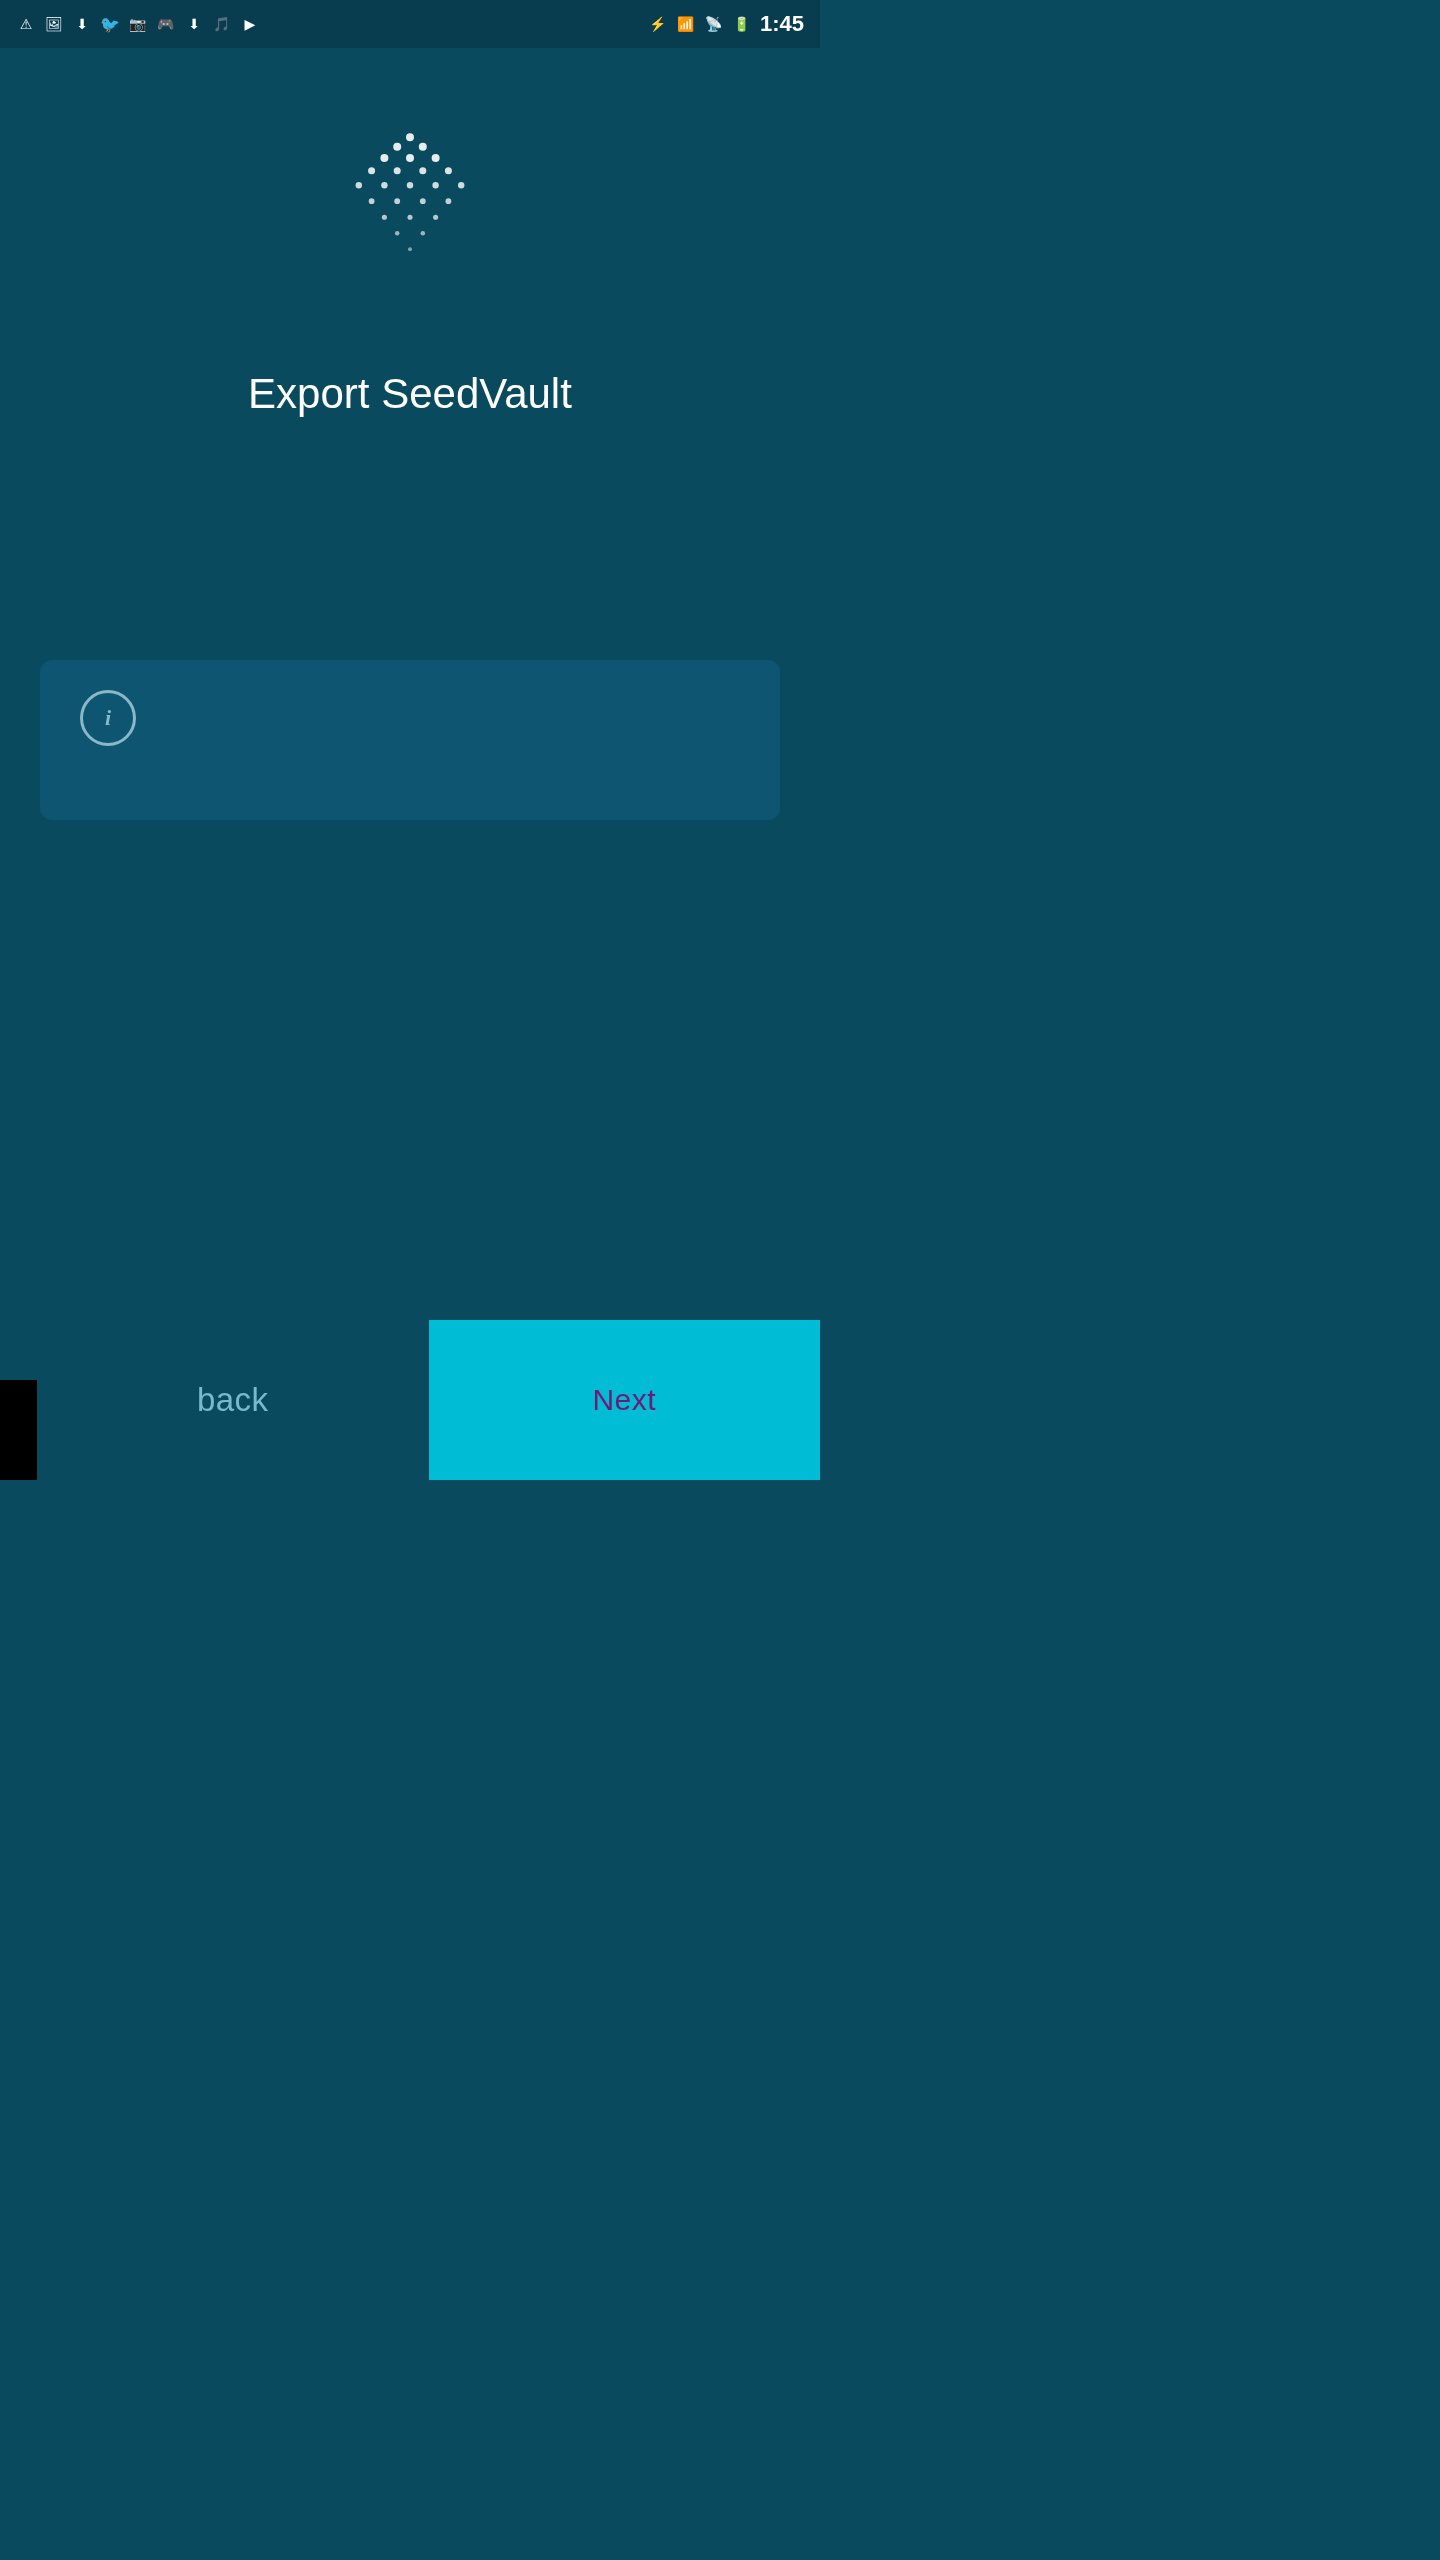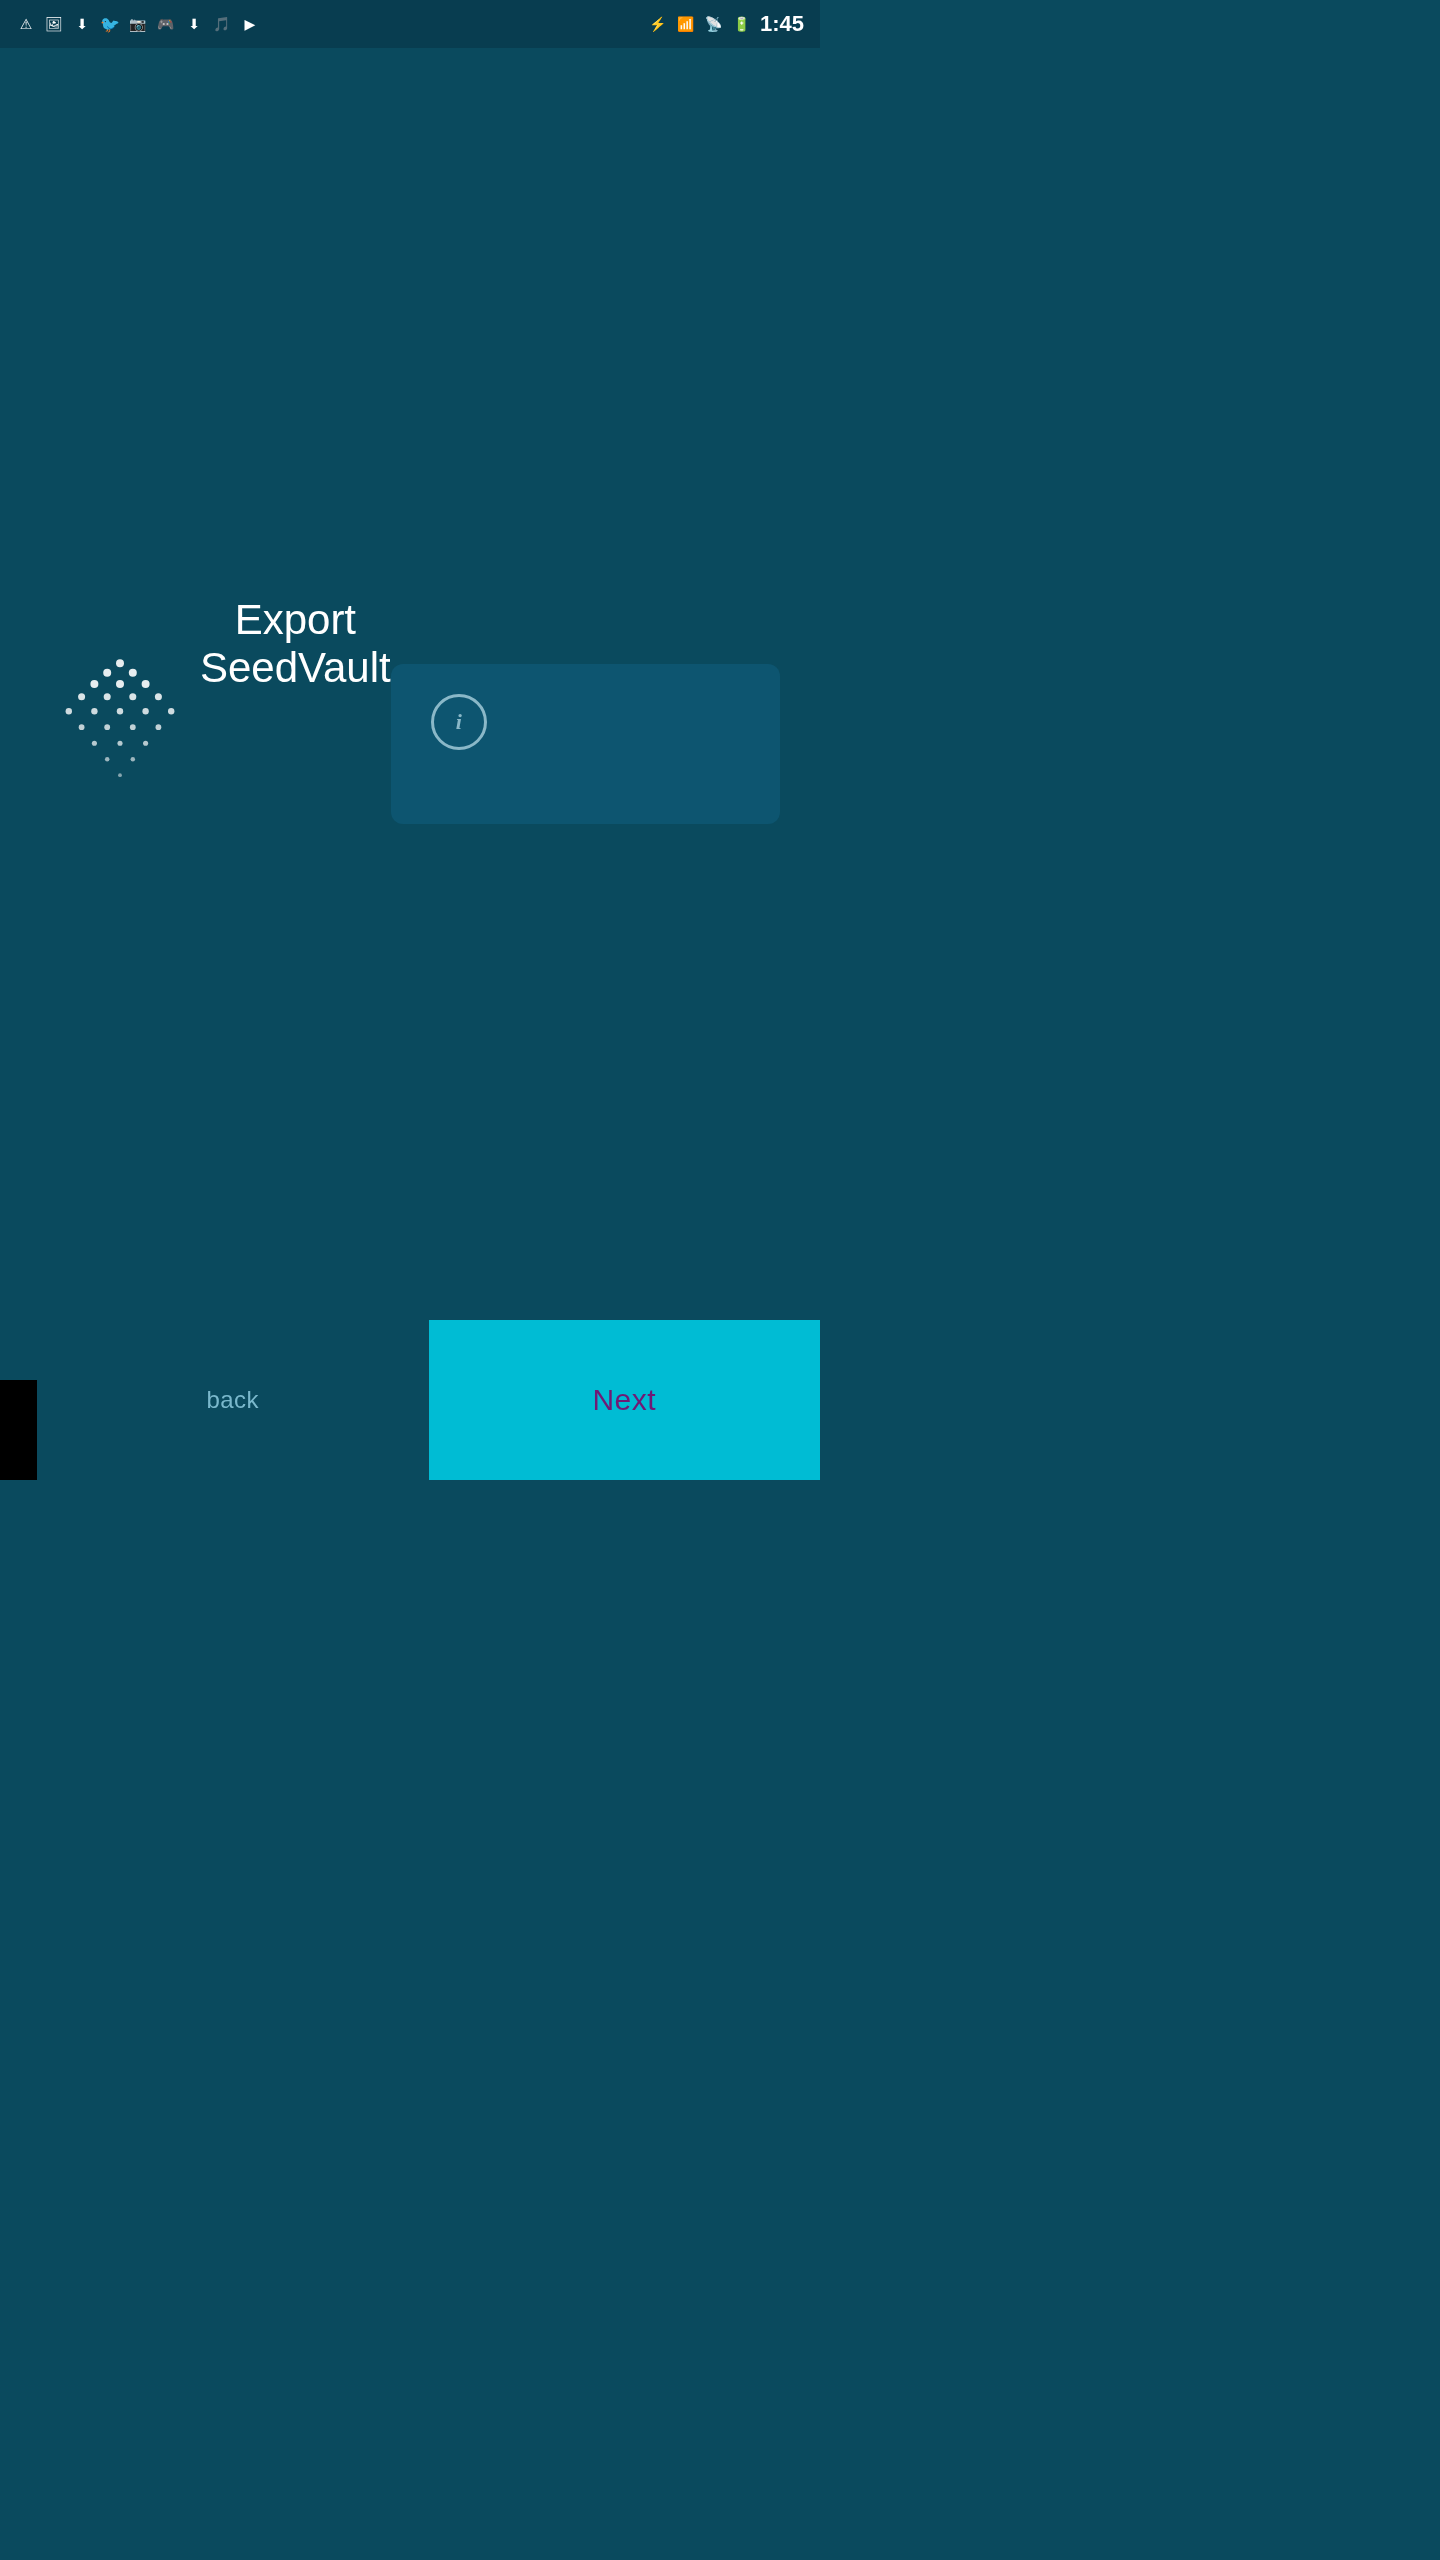--- a/index.html
+++ b/index.html
@@ -58,23 +58,24 @@
       color: white;
       font-size: 22px;
       font-weight: bold;
     }
 
     
     .main-content {
       flex: 1;
       width: 100%;
       display: flex;
-      flex-direction: row;
+      flex-direction: column;
       align-items: center;
       padding: 60px 40px 0 40px;
+      gap: 42px;
     }
 
     
     .logo-container {
       width: 180px;
       height: 180px;
       display: flex;
       align-items: center;
       justify-content: center;
       margin-bottom: 40px;
@@ -145,21 +146,21 @@
       left: 0;
       right: 0;
       height: 160px;
       display: flex;
     }
 
     .btn-back {
       flex: 1;
       background-color: #0a4a5e;
       color: #7ab8cc;
-      font-size: 24px;
+      font-size: 33px;
       font-weight: 500;
       border: none;
       cursor: pointer;
       display: flex;
       align-items: center;
       justify-content: center;
       letter-spacing: 0.5px;
       margin-left: 37px;
     }
 

